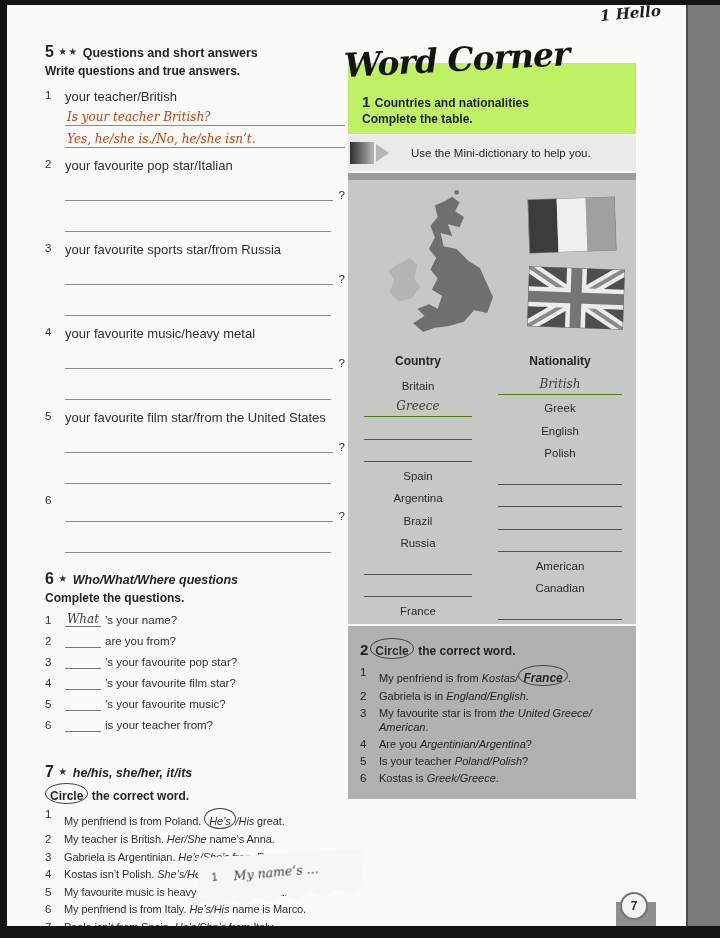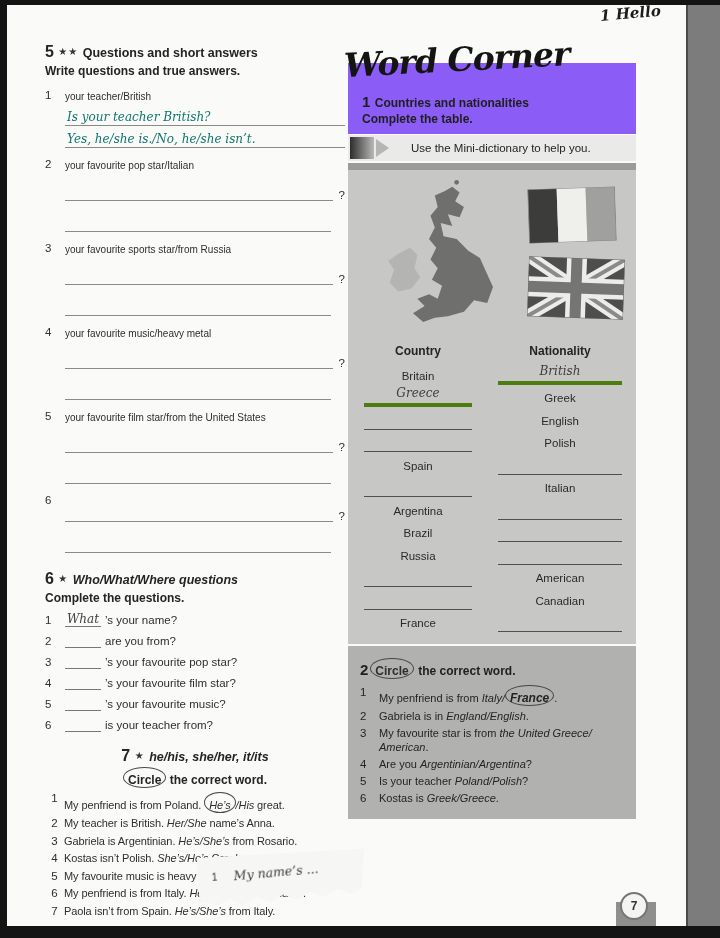--- a/index.html
+++ b/index.html
@@ -26,23 +26,23 @@
   .ex-head{line-height:16px;margin-bottom:4px;}
   .ex-num{font-size:16px;font-weight:bold;color:#242422;}
   .stars{font-size:10px;letter-spacing:1px;color:#33332f;position:relative;top:-2px;}
   .ex-title{font-weight:bold;font-size:12.5px;color:#242422;}
   .ex-title.it{font-style:italic;}
   .ex-instr{font-weight:bold;font-size:12px;color:#242422;margin-top:1px;}
 
   .q-item{display:flex;margin-top:10px;}
   .q-num{width:20px;flex:none;font-size:11.5px;}
   .q-body{flex:1;}
-  .q-prompt{font-size:10px;line-height:15px;}
+  .q-prompt{font-size:13px;line-height:15px;}
   .hw-line{border-bottom:1px solid #8a8a88;margin-top:4px;padding:0 0 0 2px;line-height:15px;}
-  .hw{font-family:"DejaVu Serif",serif;font-style:italic;font-size:12px;color:#0f766e;}
+  .hw{font-family:"DejaVu Serif",serif;font-style:italic;font-size:12px;color:#c2410c;}
   .ans-row{display:flex;align-items:flex-end;margin-top:14px;}
   .ans-line{flex:1;border-bottom:1px solid #8a8a88;height:13px;}
   .ans-line.second{margin-top:17px;margin-right:14px;}
   .qm{margin-left:6px;font-size:11.5px;line-height:12px;}
 
   .cq-item{display:flex;margin-top:7px;font-size:11.5px;line-height:14px;}
   .fill{display:inline-block;min-width:36px;border-bottom:1px solid #777775;text-align:center;
         font-family:"DejaVu Serif",serif;font-style:italic;font-size:12px;color:#44423e;line-height:12px;margin-right:4px;}
 
   .c-item{display:flex;margin-top:4px;font-size:11px;line-height:13.5px;letter-spacing:-0.1px;}
@@ -60,43 +60,43 @@
   .ex8-note .n-num{font-size:10px;margin-right:12px;}
   .ex8-note .n-text{font-family:"DejaVu Serif",serif;font-style:italic;font-size:12.5px;color:#3c3a36;display:inline-block;transform:rotate(-1deg);}
 
   
   .wc-title{
     position:absolute;left:344px;top:40px;z-index:3;
     font-family:"DejaVu Serif",serif;font-style:italic;font-weight:bold;
     font-size:33px;color:#141412;transform:rotate(-3deg);letter-spacing:-1px;
   }
   .wc{position:absolute;left:348px;top:63px;width:288px;}
-  .wc-band1{background:#8b5cf6;padding:30px 10px 8px 14px;color:#1f1f1d;}
+  .wc-band1{background:#bef264;padding:30px 10px 8px 14px;color:#1f1f1d;}
   .wc-num{font-size:15px;font-weight:bold;}
   .wc-t{font-weight:bold;font-size:12px;}
   .wc-instr{font-weight:bold;font-size:12px;margin-top:1px;}
-  .wc-tip{background:#eaeae8;height:26px;display:flex;align-items:center;margin-top:1px;}
+  .wc-tip{background:#eaeae8;height:36px;display:flex;align-items:center;margin-top:1px;}
   .tip-block{width:24px;height:22px;margin-left:2px;background:linear-gradient(90deg,#2d2d2b,#b9b9b7);flex:none;}
   .tip-arrow{width:0;height:0;border-top:9px solid transparent;border-bottom:9px solid transparent;border-left:13px solid #b5b5b3;margin-left:2px;flex:none;}
   .tip-text{font-size:11.5px;color:#242422;margin-left:22px;}
   .wc-thin{height:7px;background:#9b9b99;margin-top:2px;}
-  .wc-content{background:#c7c7c5;padding-bottom:8px;}
+  .wc-content{background:#c7c7c5;}
   .wc-art{position:relative;height:168px;}
   .map-gb{position:absolute;left:22px;top:8px;}
   .flag-fr{position:absolute;left:180px;top:18px;transform:rotate(-2deg);}
   .flag-uk{position:absolute;left:180px;top:88px;transform:rotate(2deg);}
 
   .wc-table{padding:0 8px 4px 10px;}
   .t-row{display:grid;grid-template-columns:120px 1fr;column-gap:14px;height:22.5px;align-items:end;}
   .t-row.t-head-row{height:20px;margin-bottom:4px;}
   .th{text-align:center;font-weight:bold;font-size:12px;color:#242422;}
   .cell{text-align:center;font-size:11.5px;color:#2a2a28;padding-bottom:3px;}
   .cell.blank{border-bottom:1px solid #50504e;height:15px;margin:0 6px;}
   .cell.written{font-family:"DejaVu Serif",serif;font-style:italic;font-size:12px;color:#403e3a;
-                border-bottom:4px solid #4d7c0f;margin:0 6px;}
+                border-bottom:1px solid #4d7c0f;margin:0 6px;}
 
   .wc-ex2{background:#b1b1af;margin-top:2px;padding:12px 10px 14px 12px;}
   .wc-ex2 .head{margin-bottom:6px;}
   .wc-ex2 .num2{font-size:15px;font-weight:bold;color:#1f1f1d;margin-right:2px;}
   .wc-ex2 .circled{font-weight:bold;font-size:12px;}
   .wc-ex2 .head-rest{font-weight:bold;font-size:12px;color:#1f1f1d;}
   .e2-item{display:flex;margin-top:3px;font-size:11px;line-height:14px;color:#242422;}
   .e2-item .q-num{width:19px;flex:none;}
 
   .page-tab{position:absolute;left:616px;top:902px;width:40px;height:24px;background:#8f8f8d;}
@@ -223,21 +223,21 @@
       <span class="fill"></span>
       <span>’s your favourite music?</span>
     </div>
     <div class="cq-item">
       <span class="q-num">6</span>
       <span class="fill"></span>
       <span>is your teacher from?</span>
     </div>
   </section>
 
-  <section class="ex" style="margin-top:16px;text-align:center;">
+  <section class="ex" style="margin-top:32px;">
     <div class="ex-head">
       <span class="ex-num">7</span>
       <span class="stars">★</span>
       <span class="ex-title it">he/his, she/her, it/its</span>
       <div class="ex-instr">
         <span class="circled">Circle</span>
         <span>the correct word.</span>
       </div>
     </div>
     <div class="c-item">
@@ -340,24 +340,20 @@
       </div>
       <div class="t-row">
         <div class="cell blank"></div>
         <div class="cell printed">Polish</div>
       </div>
       <div class="t-row">
         <div class="cell printed">Spain</div>
         <div class="cell blank"></div>
       </div>
       <div class="t-row">
-        <div class="cell blank"></div>
-        <div class="cell printed">Italian</div>
-      </div>
-      <div class="t-row">
         <div class="cell printed">Argentina</div>
         <div class="cell blank"></div>
       </div>
       <div class="t-row">
         <div class="cell printed">Brazil</div>
         <div class="cell blank"></div>
       </div>
       <div class="t-row">
         <div class="cell printed">Russia</div>
         <div class="cell blank"></div>
@@ -377,21 +373,21 @@
     </div>
   </div>
 
   <div class="wc-ex2">
     <div class="head">
       <span class="num2">2</span><span class="circled">Circle</span>
       <span class="head-rest">the correct word.</span>
     </div>
     <div class="e2-item">
       <span class="q-num">1</span>
-      <span><span>My penfriend is from </span><span class="it">Italy/</span><span class="it circled">France</span><span>.</span></span>
+      <span><span>My penfriend is from </span><span class="it">Kostas/</span><span class="it circled">France</span><span>.</span></span>
     </div>
     <div class="e2-item">
       <span class="q-num">2</span>
       <span><span>Gabriela is in </span><span class="it">England/English</span><span>.</span></span>
     </div>
     <div class="e2-item">
       <span class="q-num">3</span>
       <span><span>My favourite star is from </span><span class="it">the United Greece/</span><br><span class="it">American</span><span>.</span></span>
     </div>
     <div class="e2-item">

